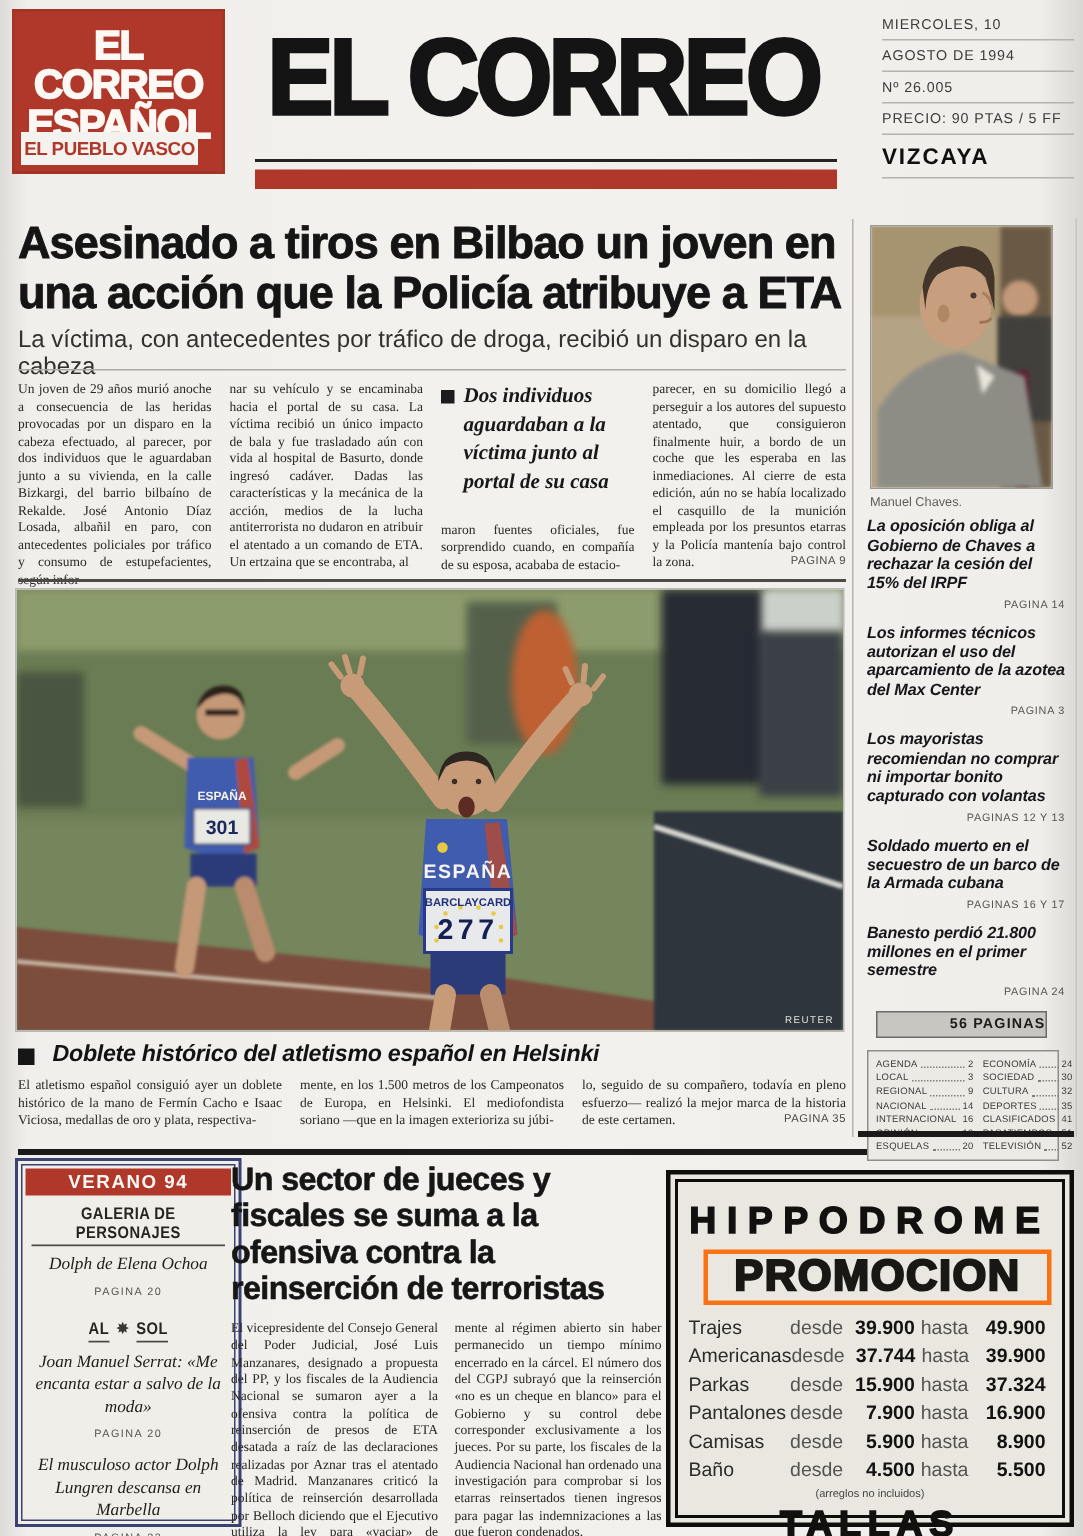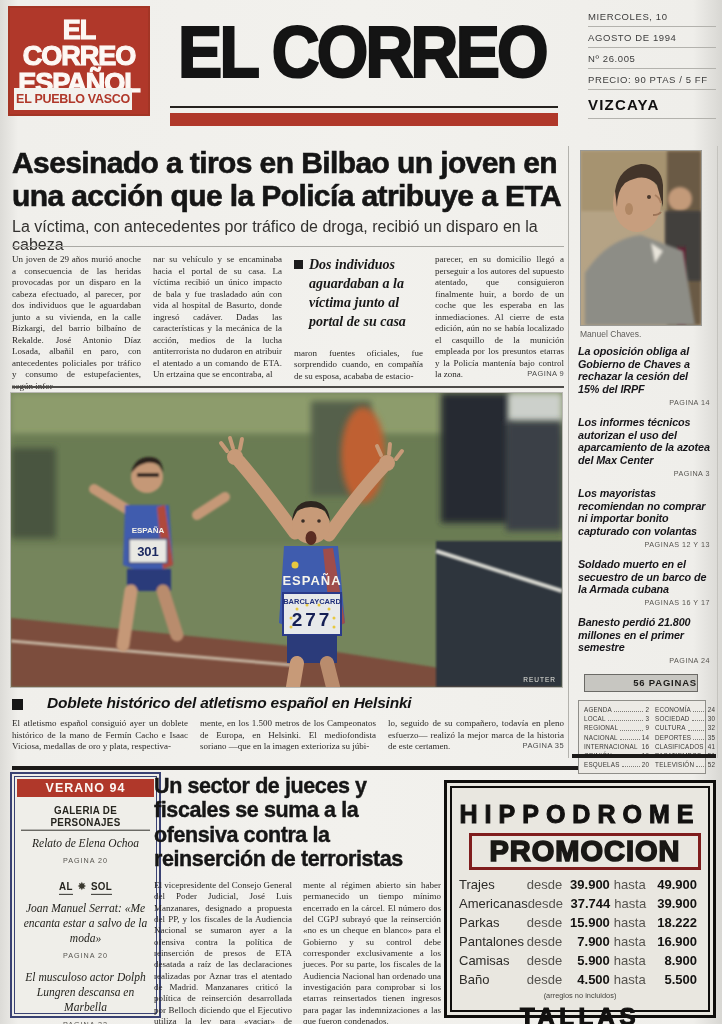--- a/index.html
+++ b/index.html
@@ -34,21 +34,21 @@
   .pullquote{display:flex;gap:6px;margin-top:2px;}
   .pq-square{width:9px;height:9px;background:#1c1c1c;flex:0 0 9px;margin-top:4px;}
   .pq-text{font-family:"Liberation Serif",serif;font-style:italic;font-weight:bold;font-size:14px;
            line-height:1.35;color:#181818;text-align:left;}
   .lead-cont{margin-top:16px;}
   .pageref{font-size:7.5px;letter-spacing:.4px;color:#4a4a4a;font-family:"Liberation Sans",sans-serif;float:right;}
   .rule-dark{left:12px;top:386px;width:552px;height:2px;background:#4d4b48;}
   
   .photo{left:10px;top:392px;width:553px;height:296px;border:1px solid #b9b8b3;box-sizing:border-box;overflow:hidden;}
   
-  .ath-cap{left:12px;top:694px;width:552px;display:flex;gap:24px;align-items:center;}
+  .ath-cap{left:12px;top:694px;width:552px;display:flex;gap:12px;align-items:center;}
   .cap-square{width:11px;height:11px;background:#161616;margin-top:3px;flex:0 0 11px;}
   .cap-text{font-size:15.5px;font-weight:bold;font-style:italic;color:#131313;letter-spacing:-.2px;}
   .ath-cols{left:12px;top:718px;width:552px;display:flex;gap:12px;}
   .ath-col{width:176px;font-family:"Liberation Serif",serif;font-size:9px;line-height:1.28;text-align:justify;color:#2b2927;}
   .main-rule{left:12px;top:766px;width:690px;height:4px;background:#1c1a18;}
   
   .side-vline{left:568px;top:146px;width:1px;height:612px;background:#b3b2ad;}
   .side-vline2{left:717px;top:146px;width:1px;height:612px;background:#c4c3be;}
   .sidebar{left:576px;top:150px;width:134px;}
   .chaves{width:122px;height:176px;border:1px solid #9a9994;box-sizing:border-box;margin-left:4px;}
@@ -78,21 +78,21 @@
   
   .judges{left:154px;top:774px;width:287px;}
   .judges-hl{font-size:21.5px;font-weight:bold;line-height:1.13;letter-spacing:-.4px;color:#161616;
              -webkit-text-stroke:.4px #161616;}
   .judges-cols{display:flex;gap:11px;margin-top:9px;}
   .judges-col{width:138px;font-family:"Liberation Serif",serif;font-size:9px;line-height:1.26;text-align:justify;color:#2b2927;}
   
   .ad{left:444px;top:780px;width:272px;height:238px;border:3px solid #0f0e0c;box-sizing:border-box;background:#e9e7e0;}
   .ad-inner{position:absolute;inset:3px;border:2px solid #0f0e0c;text-align:center;padding:8px 7px;box-sizing:border-box;}
   .ad-title{font-size:25px;font-weight:bold;letter-spacing:7px;color:#121110;-webkit-text-stroke:1px #121110;margin-top:4px;}
-  .ad-promo{border:3px solid #7f1d1d;margin-top:4px;font-size:29px;font-weight:bold;letter-spacing:1px;
+  .ad-promo{border:3px solid #f97316;margin-top:4px;font-size:29px;font-weight:bold;letter-spacing:1px;
             color:#19181б;color:#191815;-webkit-text-stroke:1.6px #191815;line-height:1.08;margin-left:10px;}
   .ad-table{margin-top:6px;}
   .ad-row{display:flex;font-size:13px;line-height:1.45;color:#2c2b28;}
   .ad-item{width:70px;text-align:left;}
   .ad-from-l,.ad-to-l{width:38px;color:#55534e;text-align:left;}
   .ad-from,.ad-to{width:48px;font-weight:bold;color:#131211;text-align:right;padding-right:4px;}
   .ad-note{font-size:7.4px;color:#45443f;margin-top:2px;}
   .ad-tallas{font-size:24px;font-weight:bold;letter-spacing:4.5px;color:#121110;-webkit-text-stroke:1.2px #121110;margin-top:3px;}
 </style>
 </head>
@@ -355,21 +355,21 @@
       </div>
     </div>
   </div>
   <div class="abs side-rule"></div>
 
   <div class="abs verano">
     <div class="verano-inner">
       <div class="verano-hdr">VERANO 94</div>
       <div class="verano-body">
         <div class="v-sec">GALERIA DE PERSONAJES</div>
-        <div class="v-item">Relato de Elena Ochoa</div>
+        <div class="v-item">Dolph de Elena Ochoa</div>
         <div class="v-page">PAGINA 20</div>
         <div style="margin-top:11px;">
           <span class="v-sec">AL</span>
           <span class="v-sun">✸</span>
           <span class="v-sec">SOL</span>
         </div>
         <div class="v-item">Joan Manuel Serrat: «Me encanta estar a salvo de la moda»</div>
         <div class="v-page">PAGINA 20</div>
         <div class="v-item" style="margin-top:10px;">El musculoso actor Dolph Lungren descansa en Marbella</div>
         <div class="v-page">PAGINA 32</div>
@@ -406,21 +406,21 @@
             <span class="ad-from-l">desde</span>
             <span class="ad-from">37.744</span>
             <span class="ad-to-l">hasta</span>
             <span class="ad-to">39.900</span>
           </div>
         <div class="ad-row">
             <span class="ad-item">Parkas</span>
             <span class="ad-from-l">desde</span>
             <span class="ad-from">15.900</span>
             <span class="ad-to-l">hasta</span>
-            <span class="ad-to">18.222</span>
+            <span class="ad-to">37.324</span>
           </div>
         <div class="ad-row">
             <span class="ad-item">Pantalones</span>
             <span class="ad-from-l">desde</span>
             <span class="ad-from">7.900</span>
             <span class="ad-to-l">hasta</span>
             <span class="ad-to">16.900</span>
           </div>
         <div class="ad-row">
             <span class="ad-item">Camisas</span>

